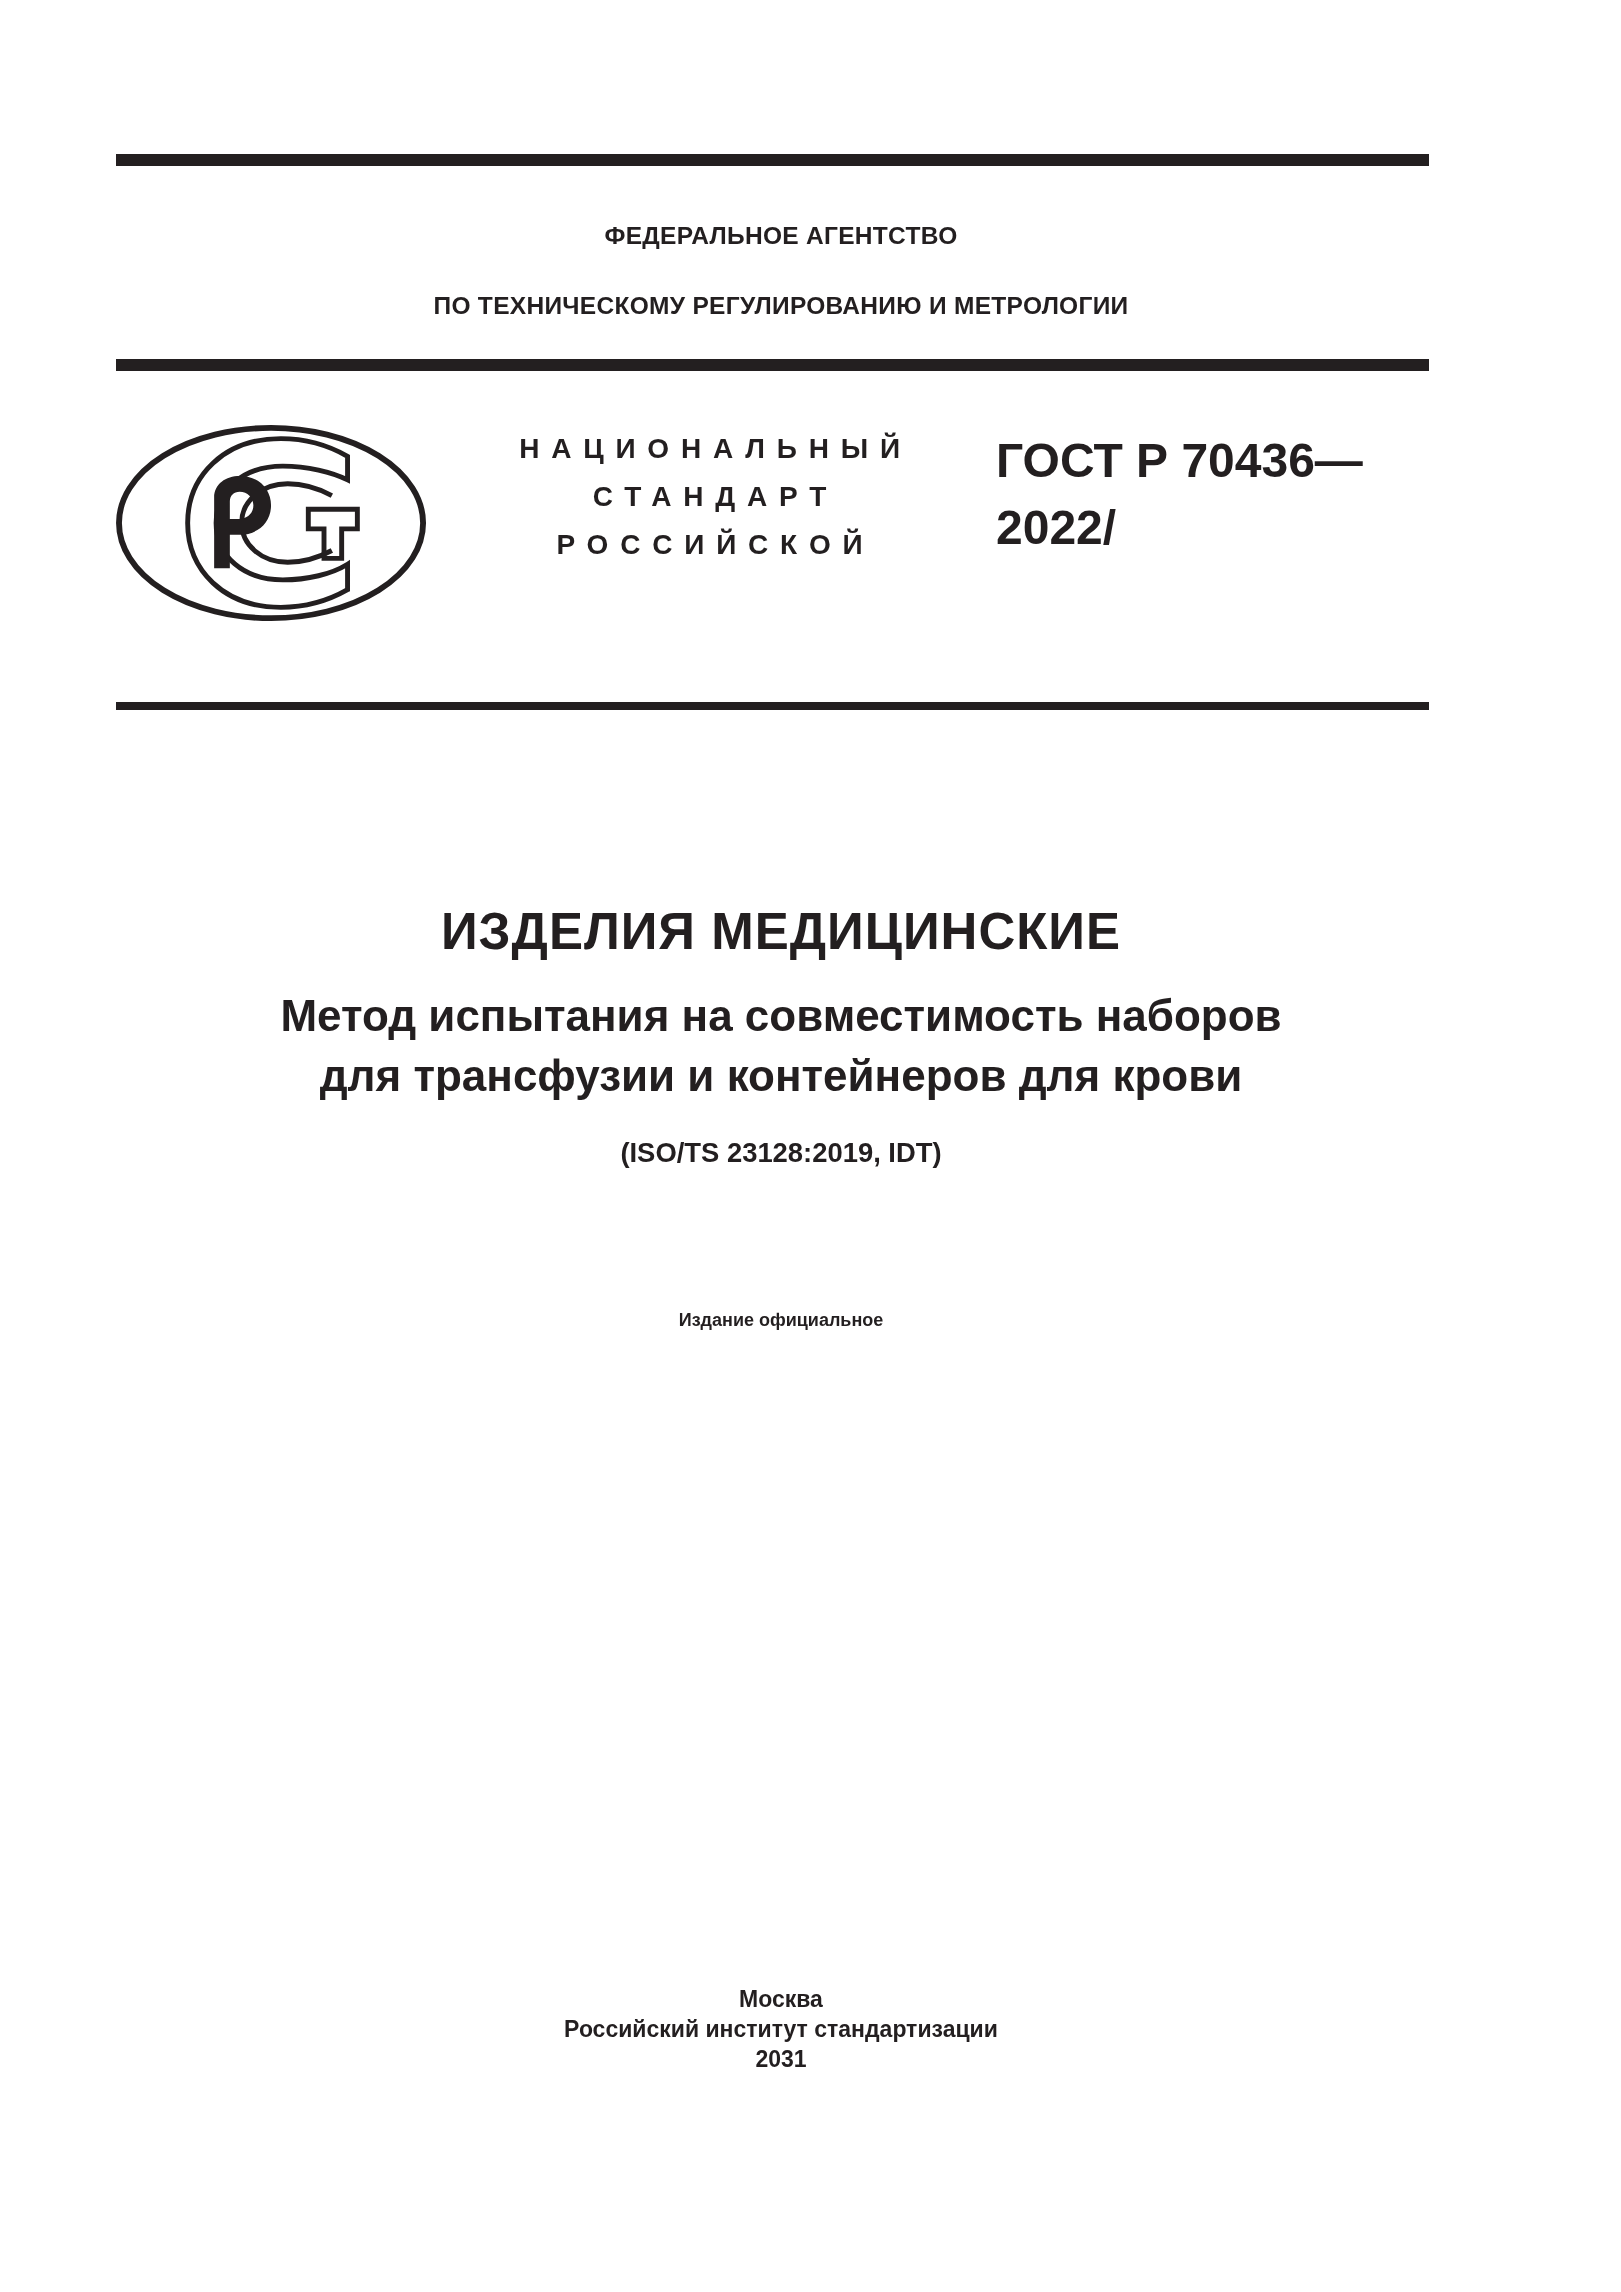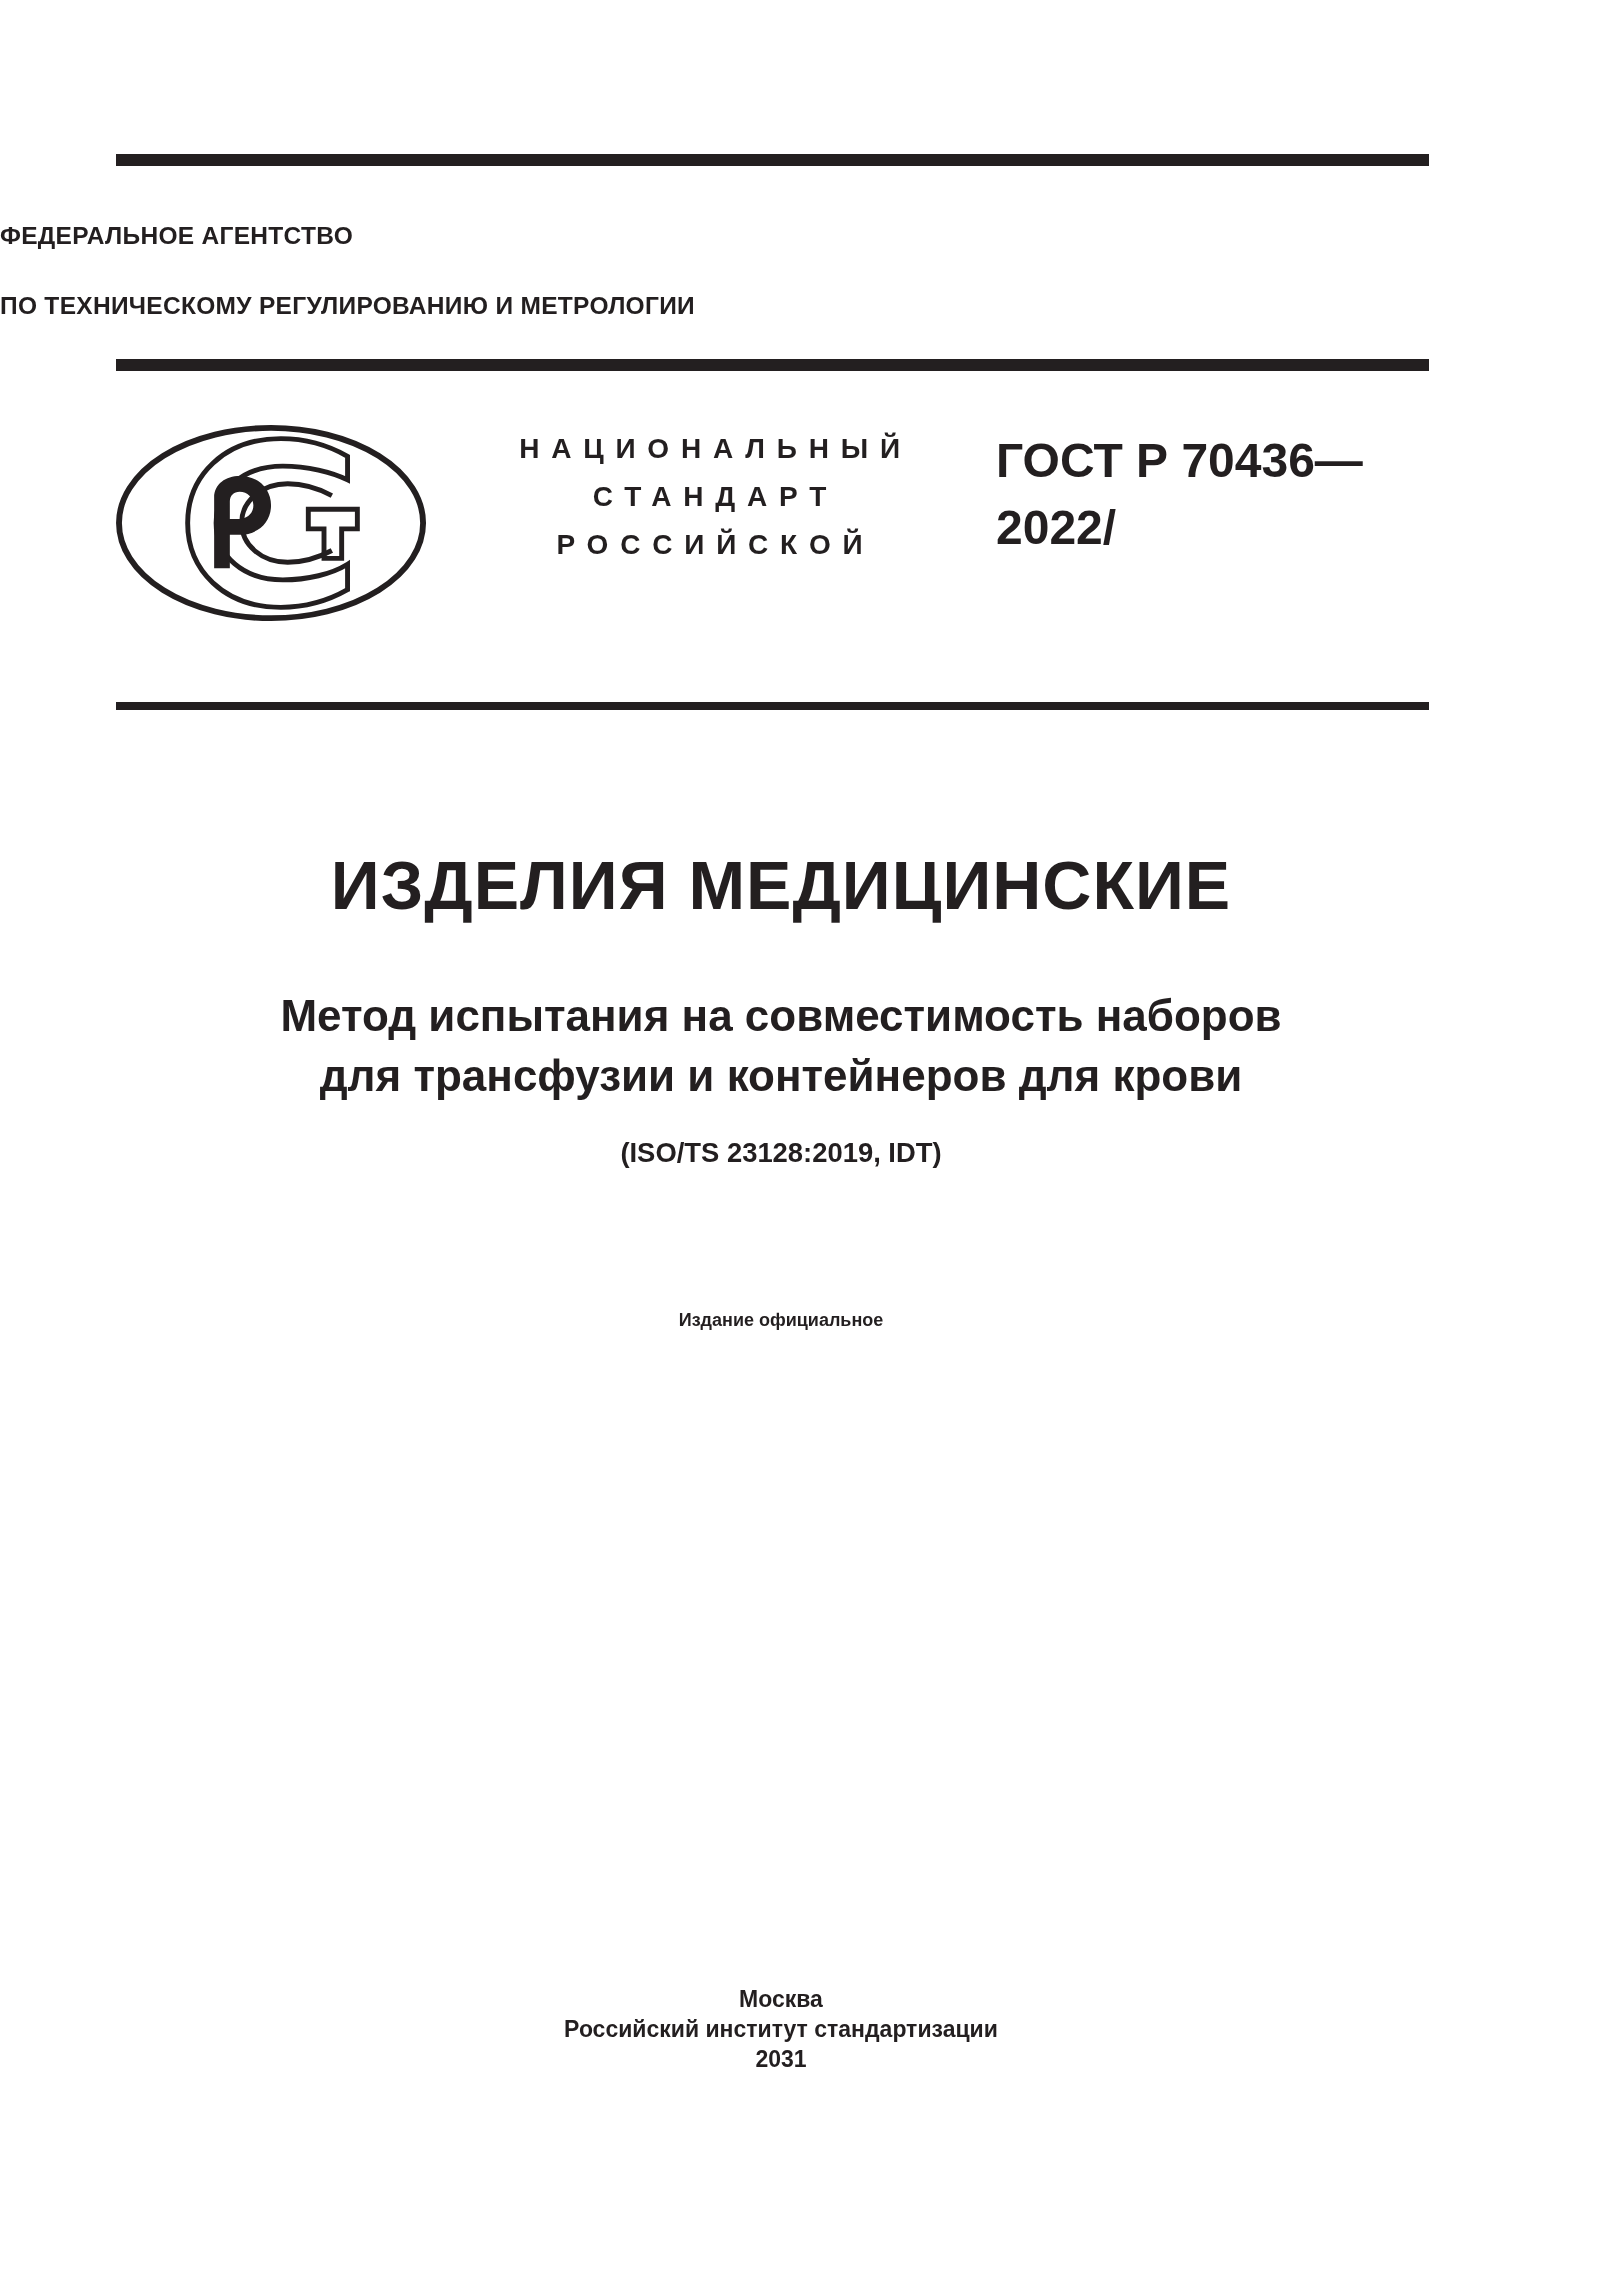--- a/index.html
+++ b/index.html
@@ -4,28 +4,28 @@
   <style>
     html, body { margin: 0; padding: 0; background: #ffffff; }
     body {
       width: 1621px; height: 2293px; position: relative; overflow: hidden;
       font-family: "Liberation Sans", sans-serif; color: #231f20;
     }
     .rule { position: absolute; left: 116px; width: 1313px; background: #231f20; }
     .rule.r1 { top: 154px; height: 11.8px; }
     .rule.r2 { top: 359px; height: 11.8px; }
     .rule.r3 { top: 702px; height: 7.8px; }
-    .agency { position: absolute; left: 0; width: 1562px; font-weight: bold; font-size: 24.5px; letter-spacing: 0.3px; }
+    .agency { position: absolute; left: 0; width: 1562px; text-align: center; font-weight: bold; font-size: 24.5px; letter-spacing: 0.3px; }
     .agency.l1 { top: 222px; }
     .agency.l2 { top: 292px; }
     .logo { position: absolute; left: 116px; top: 421px; width: 314px; height: 206px; }
     .natstd { position: absolute; left: 495px; top: 425px; width: 441px; text-align: center; font-weight: bold; font-size: 28px; letter-spacing: 11.8px; line-height: 48px; }
     .gost { position: absolute; left: 996px; top: 427px; font-weight: bold; font-size: 48px; line-height: 67px; white-space: nowrap; }
     .title { position: absolute; left: 0; width: 1562px; text-align: center; font-weight: bold; }
-    .t-main { top: 846px; font-size: 68px; letter-spacing: 1px; }
+    .t-main { top: 902px; font-size: 51px; letter-spacing: 1px; }
     .t-sub { top: 986px; font-size: 44px; line-height: 60px; }
     .t-idt { top: 1137px; font-size: 27.4px; }
     .t-edition { top: 1310px; font-size: 18px; }
     .imprint { position: absolute; left: 0; width: 1562px; top: 1984px; text-align: center; font-weight: bold; font-size: 23px; line-height: 30px; }
   </style>
 </head>
 <body>
 
 <div class="rule r1"></div>
 

